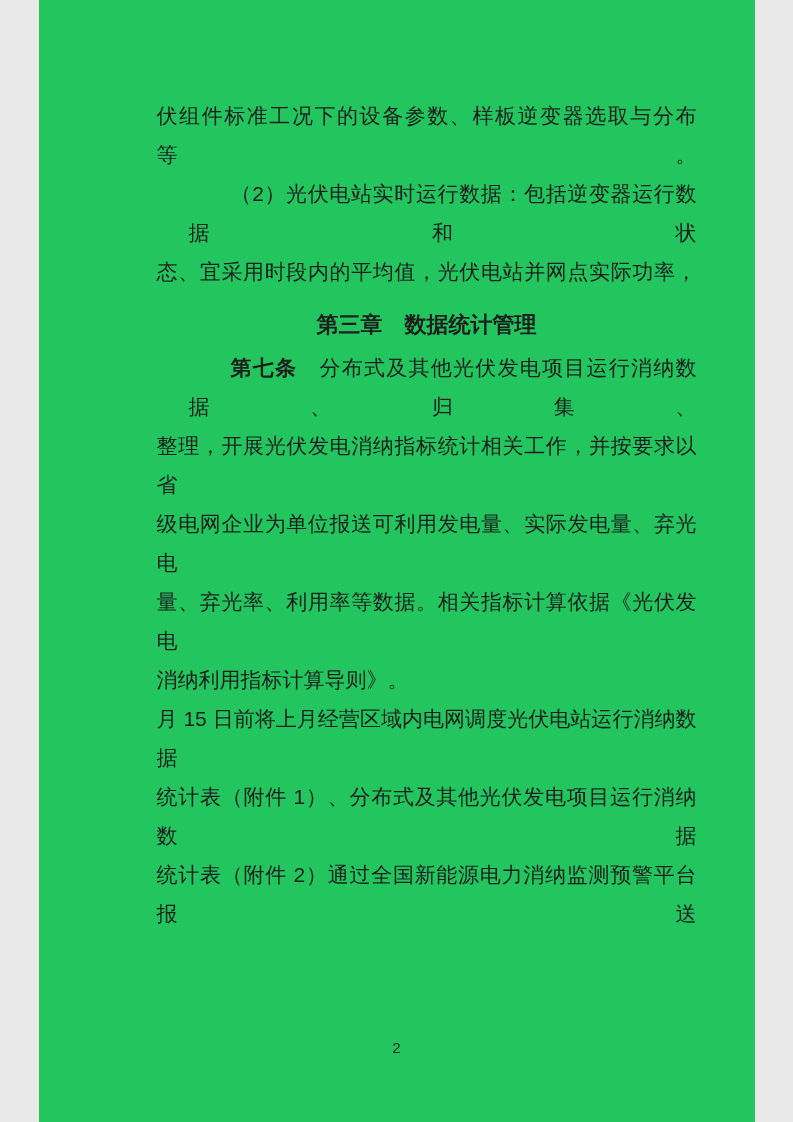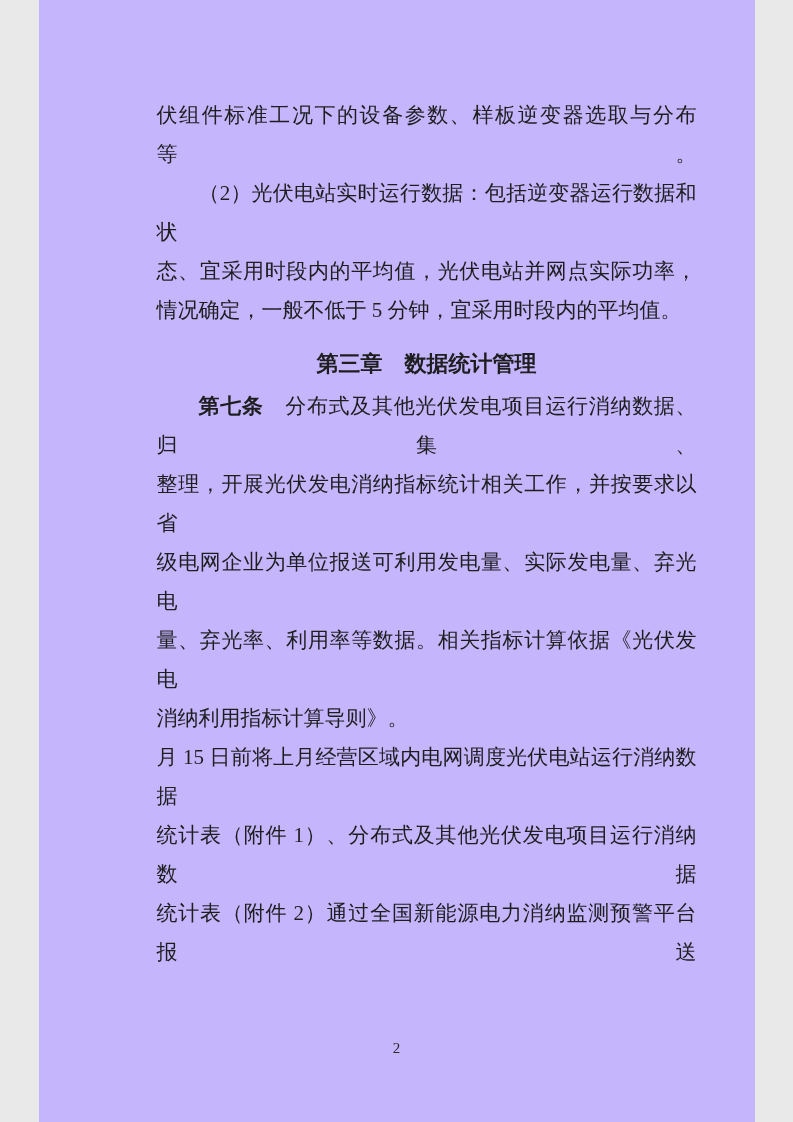--- a/index.html
+++ b/index.html
@@ -5,40 +5,41 @@
   html, body {
     margin: 0;
     padding: 0;
     background: #e9e9e9;
   }
   .page {
     position: relative;
     width: 716px;
     height: 1122px;
     margin: 0 auto;
-    background: #c4b5fd;
-    font-family: Liberation Serif, serif;
+    background: #22c55e;
+    font-family: Liberation Sans, sans-serif;
     color: #1e1e1e;
     overflow: hidden;
   }
   .content {
     position: absolute;
     left: 118px;
     top: 96px;
     width: 540px;
   }
   .line {
     font-size: 21px;
     line-height: 39px;
     text-align: justify;
     text-align-last: justify;
     white-space: normal;
   }
   .line.indent {
     text-indent: 42px;
+    margin-left: 32px;
   }
   .line.last {
     text-align-last: left;
   }
   .seg-bold {
     font-weight: 700;
   }
   .heading {
     font-size: 22px;
     line-height: 39px;
@@ -62,21 +63,20 @@
 <body>
 
 <div class="page">
   <div class="content">
       <div>
         <div class="line"><span class="seg">伏组件标准工况下的设备参数、样板逆变器选取与分布等。</span></div>
       </div>
       <div>
         <div class="line indent"><span class="seg">（2）光伏电站实时运行数据：包括逆变器运行数据和状</span></div>
         <div class="line"><span class="seg">态、宜采用时段内的平均值，光伏电站并网点实际功率，</span></div>
-        <div class="line last"><span class="seg">情况确定，一般不低于 5 分钟，宜采用时段内的平均值。</span></div>
       </div>
       <div class="heading">第三章　数据统计管理</div>
       <div>
         <div class="line indent"><span class="seg-bold">第七条</span><span class="seg">　分布式及其他光伏发电项目运行消纳数据、归集、</span></div>
         <div class="line"><span class="seg">整理，开展光伏发电消纳指标统计相关工作，并按要求以省</span></div>
         <div class="line"><span class="seg">级电网企业为单位报送可利用发电量、实际发电量、弃光电</span></div>
         <div class="line"><span class="seg">量、弃光率、利用率等数据。相关指标计算依据《光伏发电</span></div>
         <div class="line last"><span class="seg">消纳利用指标计算导则》。</span></div>
       </div>
       <div>

